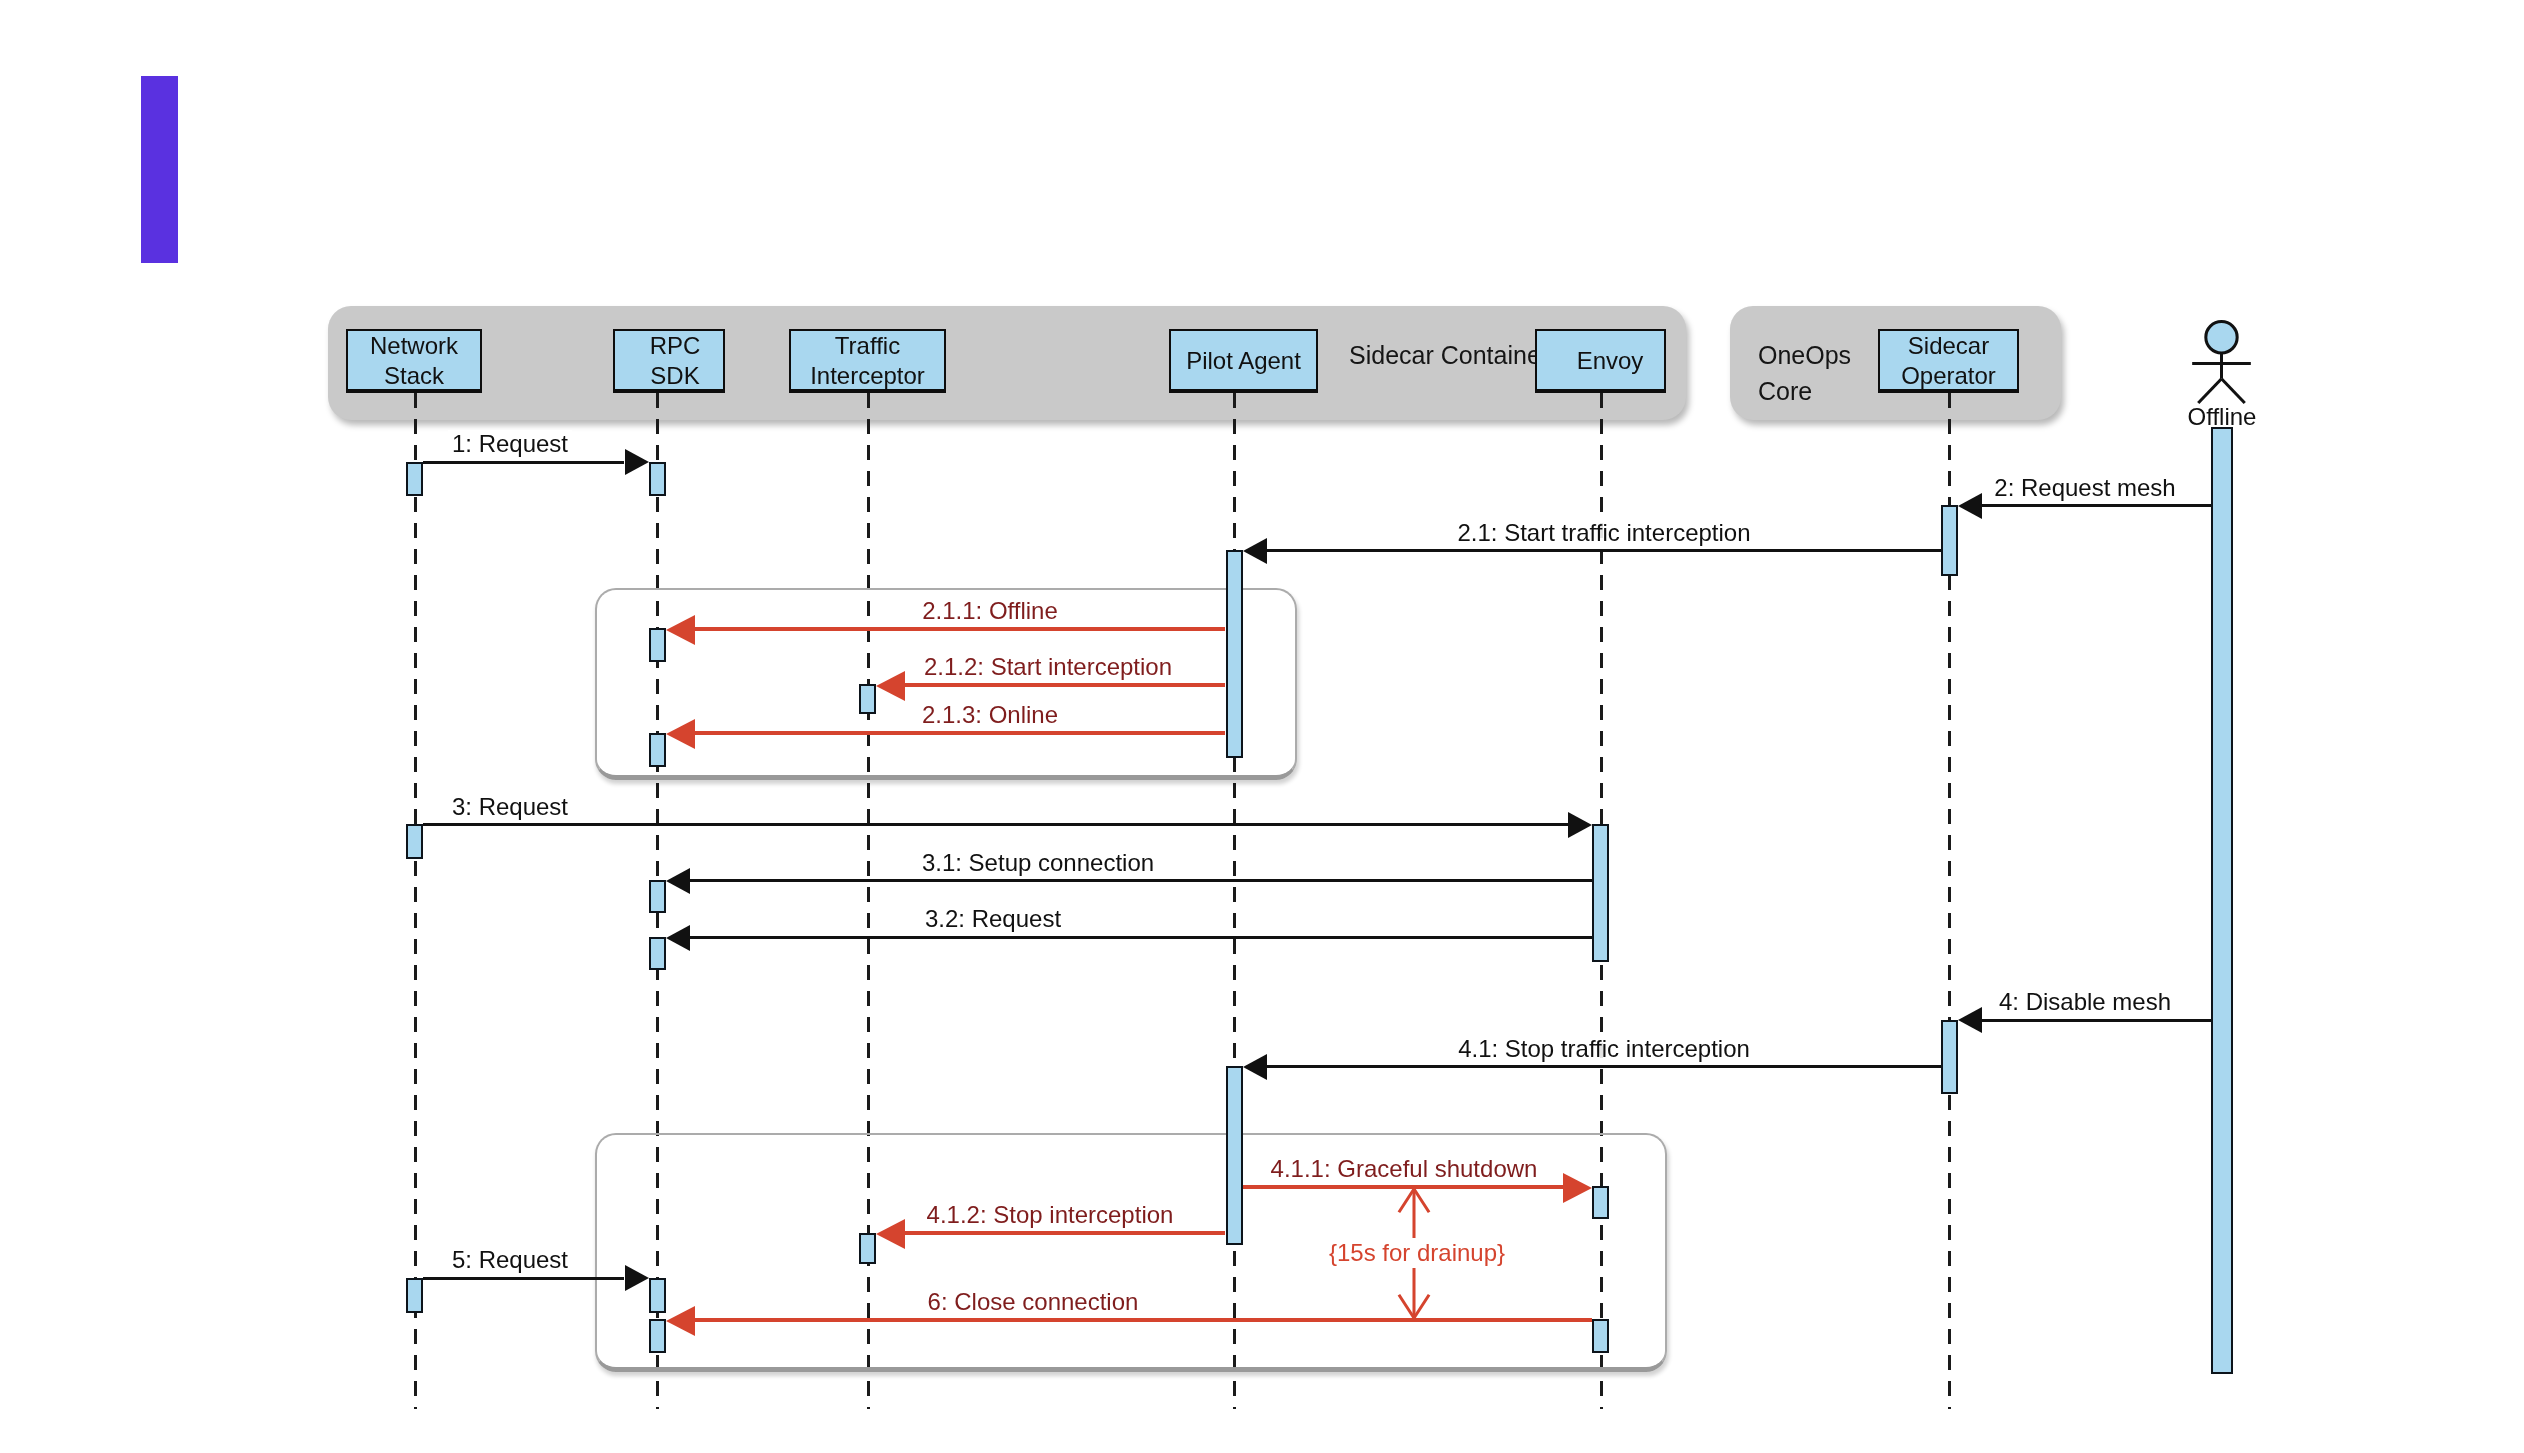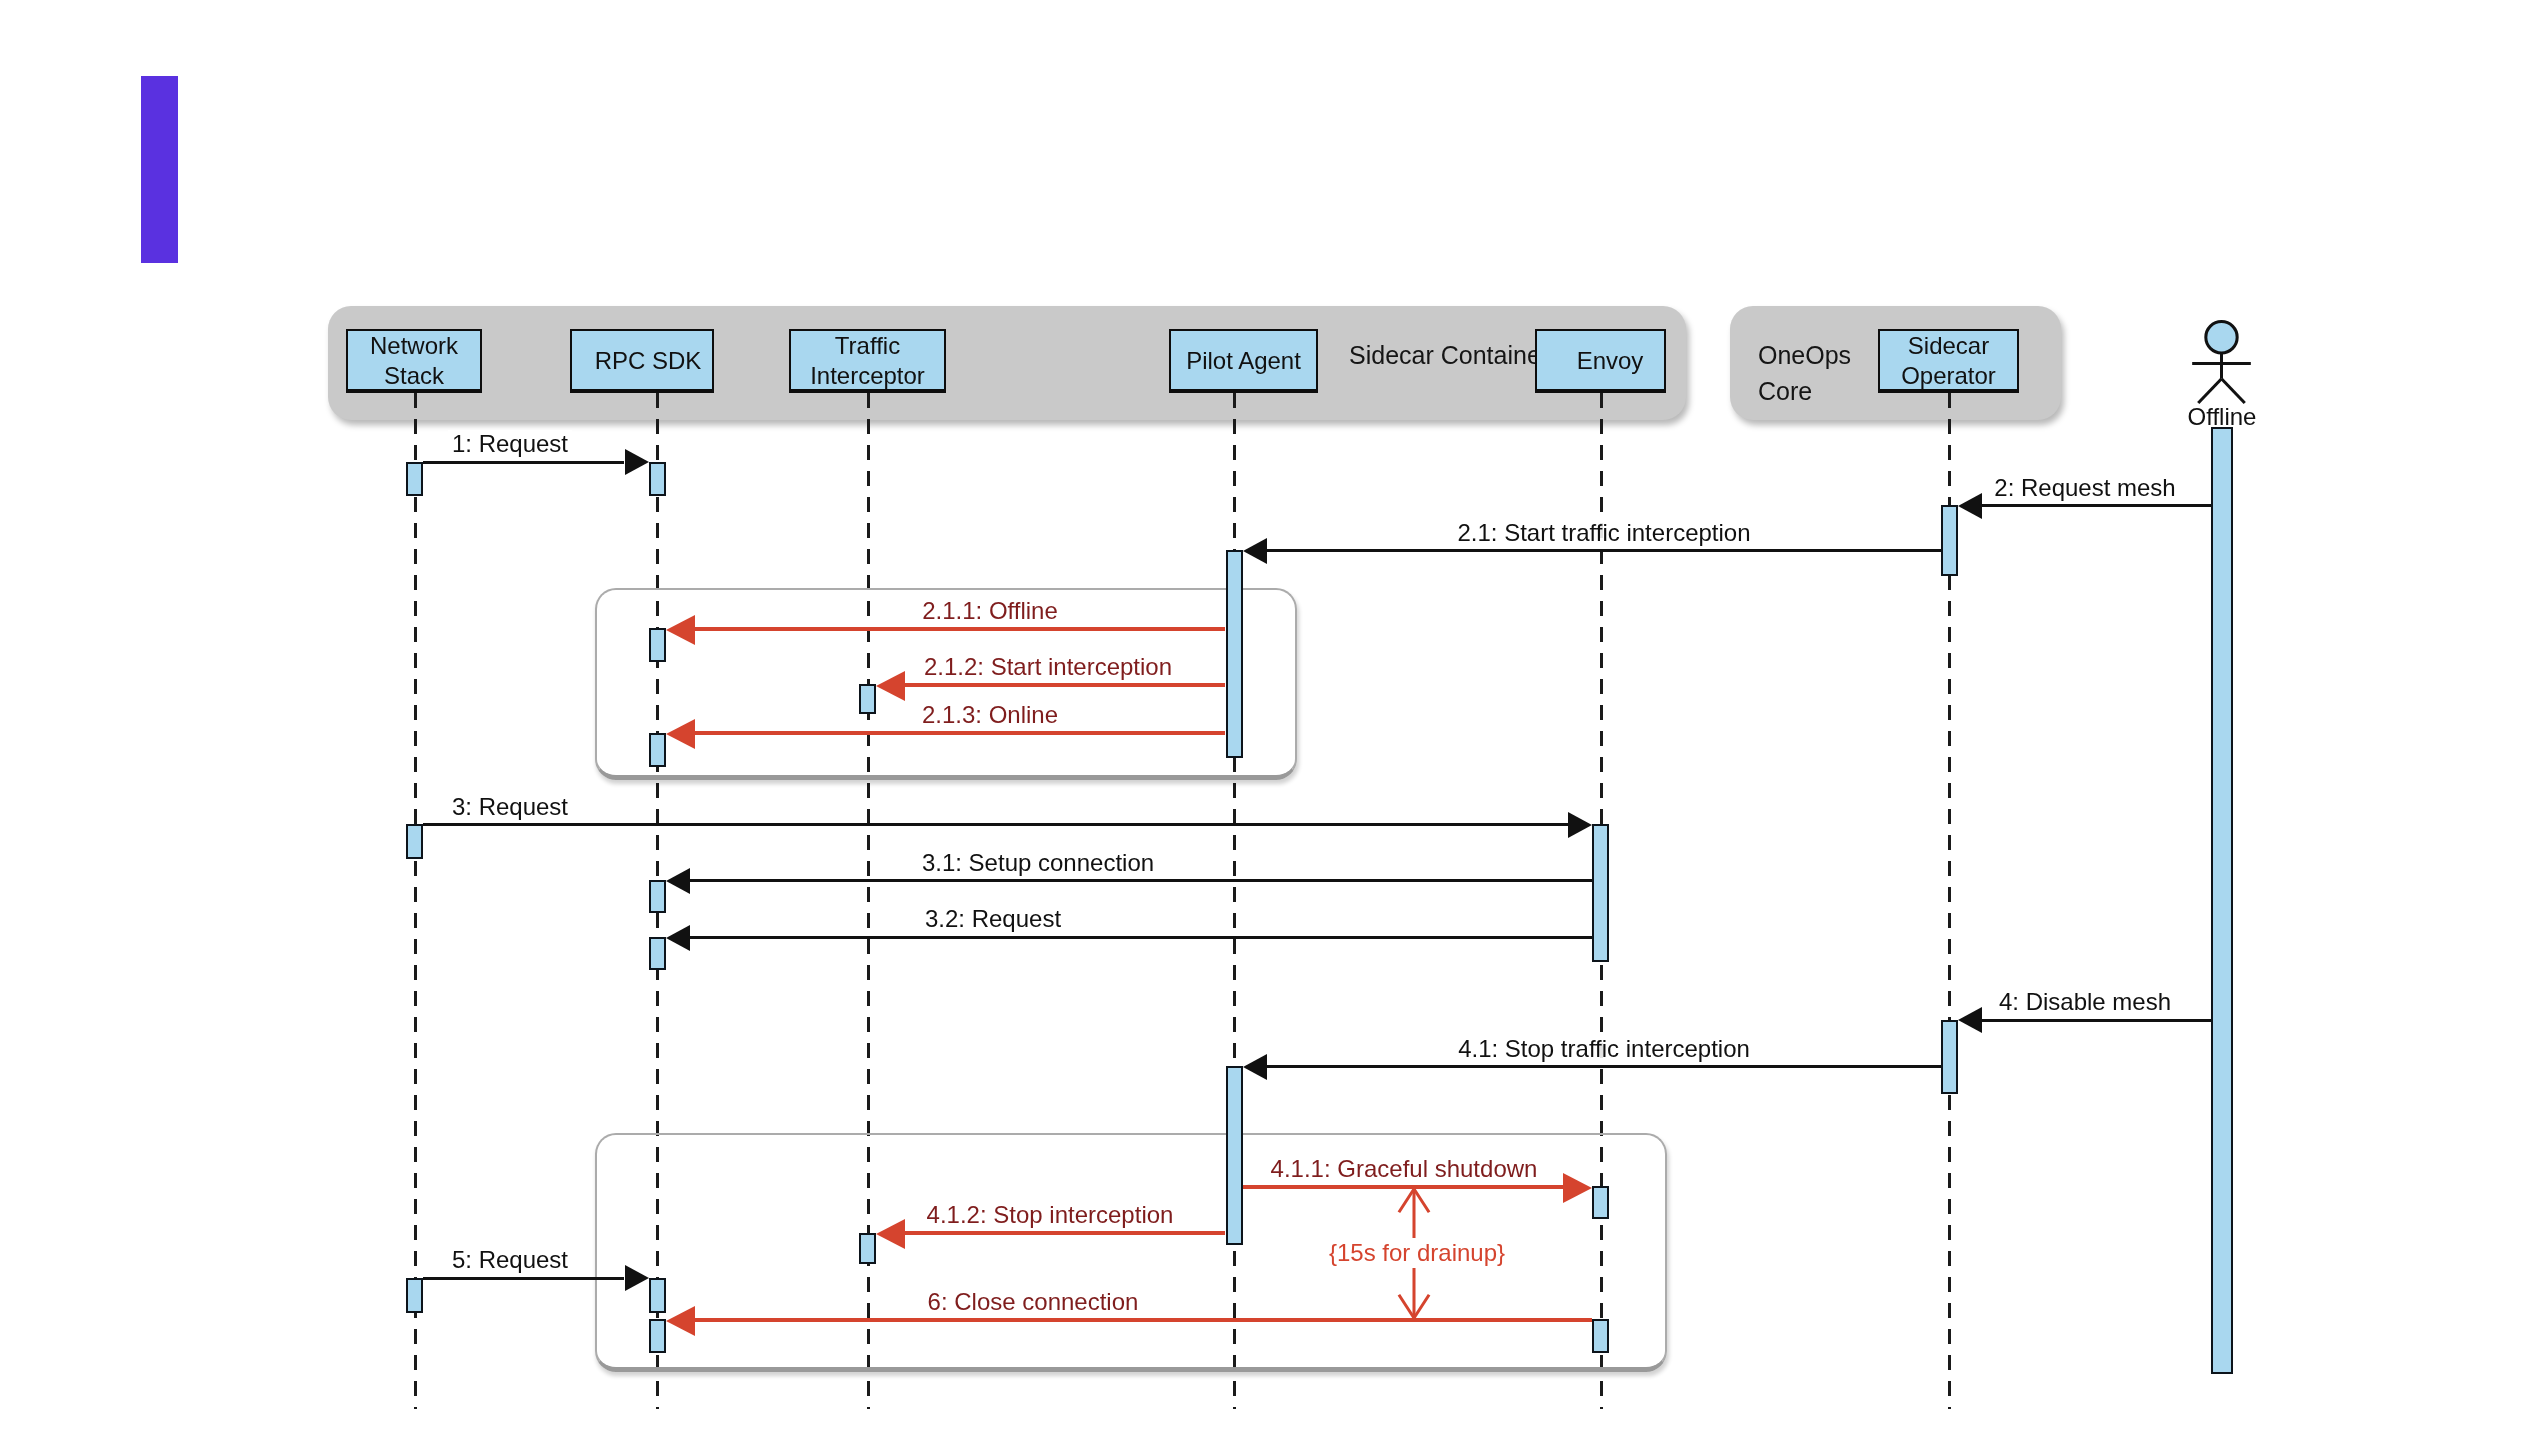--- a/index.html
+++ b/index.html
@@ -71,21 +71,21 @@
   <div class="lifeline" style="left:1233px;"></div>
   <div class="lifeline" style="left:1600px;"></div>
   <div class="lifeline" style="left:1948px;"></div>
 
   <div class="fragment" style="left:595px;top:588px;width:698px;height:185px;"></div>
   <div class="fragment" style="left:595px;top:1133px;width:1068px;height:232px;"></div>
 
   <div class="pbox" style="left:346px;width:136px;">
       <span>Network Stack</span>
     </div>
-  <div class="pbox" style="left:570px;width:144px;padding-left:12px;">
+  <div class="pbox" style="left:613px;width:112px;padding-left:12px;">
       <span>RPC SDK</span>
     </div>
   <div class="pbox" style="left:789px;width:157px;">
       <span>Traffic Interceptor</span>
     </div>
   <div class="pbox" style="left:1169px;width:149px;">
       <span>Pilot Agent</span>
     </div>
   <div class="pbox" style="left:1535px;width:131px;padding-left:19px;">
       <span>Envoy</span>

